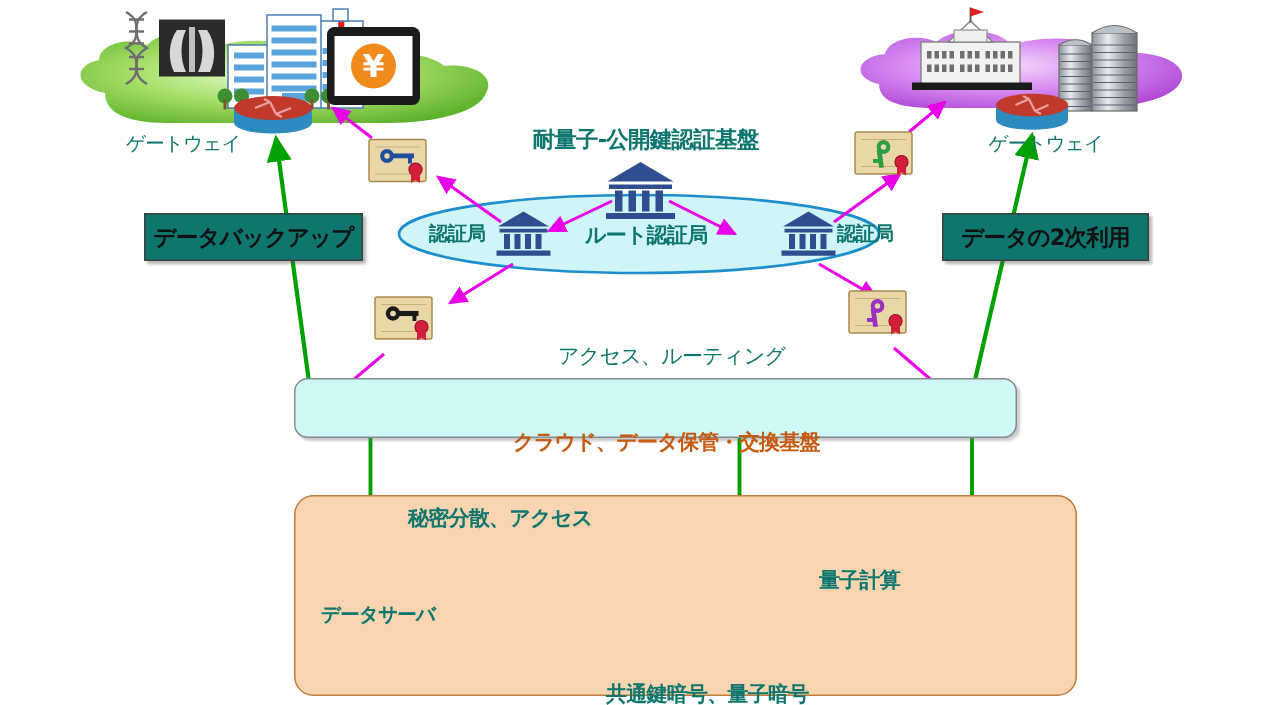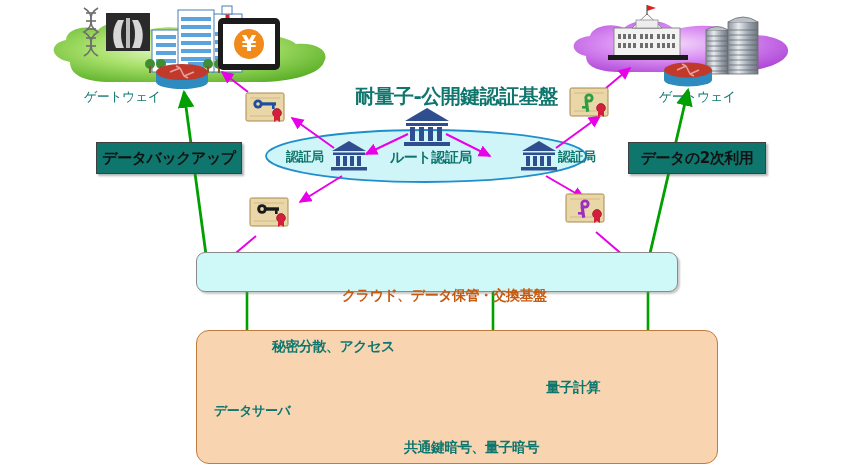--- a/index.html
+++ b/index.html
@@ -16,21 +16,21 @@
   #svg-layer{position:absolute;left:0;top:0;width:850px;height:470px;}
 
   
   .lbl{
     position:absolute;
     white-space:nowrap;
     color:#0f766e;
     line-height:1;
     font-weight:700;
   }
-  .lbl-title{font-size:20px;letter-spacing:-0.5px;}
+  .lbl-title{font-size:15px;letter-spacing:-0.5px;}
   .lbl-gw{font-size:13px;font-weight:400;letter-spacing:-0.5px;}
   .lbl-ca{font-size:13px;letter-spacing:-0.5px;}
   .lbl-rootca{font-size:14px;letter-spacing:-0.5px;}
   .lbl-access{font-size:14px;font-weight:400;letter-spacing:-0.5px;}
   .lbl-cloud{font-size:14px;color:#C55A11;letter-spacing:-0.5px;}
   .lbl-sec{font-size:14px;letter-spacing:-0.5px;}
   .lbl-srv{font-size:13px;letter-spacing:-0.5px;}
 
   
   .callout{
@@ -555,21 +555,22 @@
   <div class="callout" style="left:628px;top:142px;width:136px;height:30px;">データの2次利用</div>
 
   <div class="lbl lbl-gw" style="left:84px;top:90px;">ゲートウェイ</div>
   <div class="lbl lbl-gw" style="left:659px;top:90px;">ゲートウェイ</div>
 
   <div class="lbl lbl-title" style="left:355px;top:86px;">耐量子-公開鍵認証基盤</div>
   <div class="lbl lbl-ca" style="left:286px;top:150px;">認証局</div>
   <div class="lbl lbl-rootca" style="left:390px;top:150px;">ルート認証局</div>
   <div class="lbl lbl-ca" style="left:558px;top:150px;">認証局</div>
 
+  <div class="lbl lbl-access" style="left:372px;top:231px;">アクセス、ルーティング</div>
 
   <div class="lbl lbl-cloud" style="left:318px;top:288px;margin-left:24px;">クラウド、データ保管・交換基盤</div>
 
   <div class="lbl lbl-sec" style="left:272px;top:339px;">秘密分散、アクセス</div>
   <div class="lbl lbl-sec" style="left:546px;top:348px;margin-top:32px;">量子計算</div>
   <div class="lbl lbl-srv" style="left:198px;top:404px;margin-left:16px;">データサーバ</div>
-  <div class="lbl lbl-sec" style="left:404px;top:440px;">共通鍵暗号、量子暗号</div>
+  <div class="lbl lbl-sec" style="left:404px;top:456px;">共通鍵暗号、量子暗号</div>
 
 </div>
 
 </body></html>

